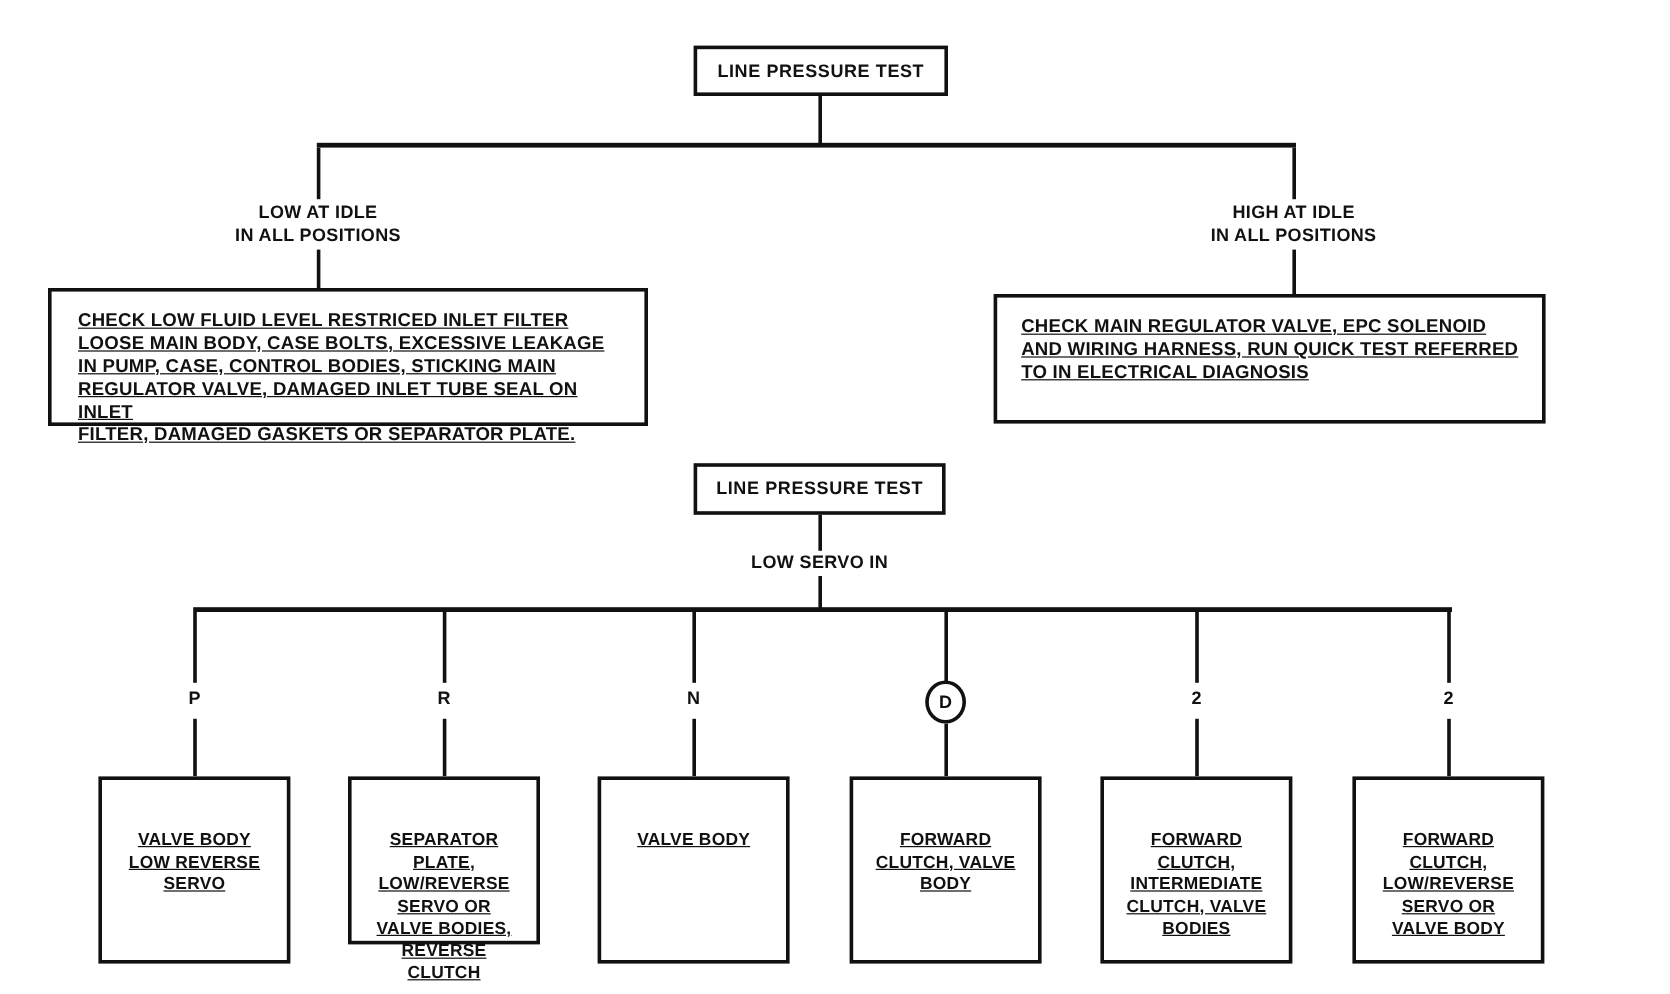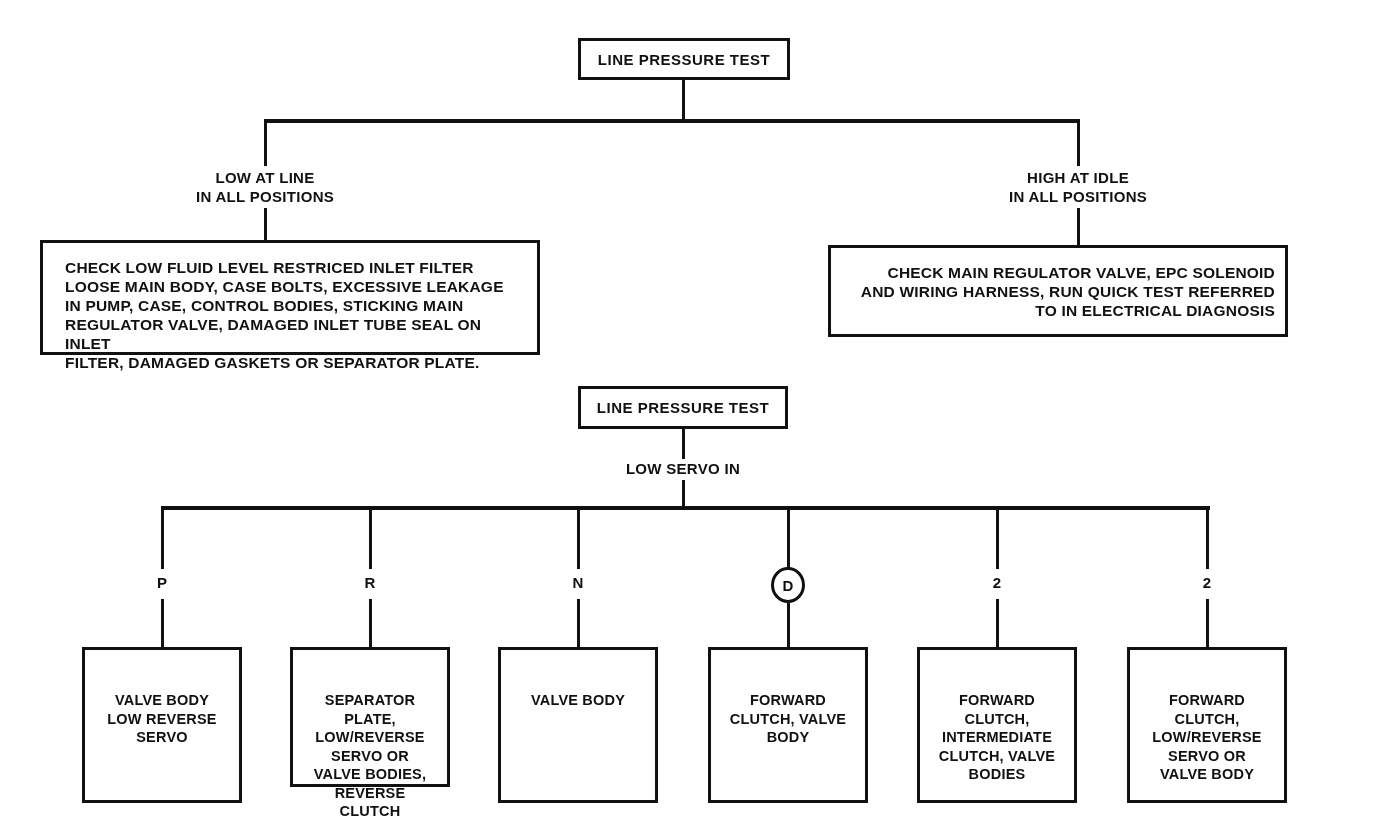--- a/index.html
+++ b/index.html
@@ -36,20 +36,21 @@
     letter-spacing: 0.3px;
     white-space: pre-line;
   }
   .result-text {
     display: block;
     font-weight: bold;
     font-size: 15.5px;
     line-height: 19px;
     letter-spacing: 0.2px;
     white-space: pre-line;
+    text-decoration: underline;
   }
   .big-result { padding: 15px 10px 10px 22px; text-align: left; }
   .small-box { text-align: center; padding-top: 13px; }
   .small-box .result-text { font-size: 14.5px; line-height: 18.5px; margin-top: 28px; }
   .gear {
     position: absolute;
     width: 40px;
     text-align: center;
     font-weight: bold;
     font-size: 15px;
@@ -76,36 +77,36 @@
 
   <div class="box root-box" style="left:578px; top:38px; width:212px; height:42px;">
     <span>LINE PRESSURE TEST</span>
   </div>
 
   <div class="vline" style="left:682px; top:80px; width:3px; height:42px;"></div>
 
   <div class="hline" style="left:264px; top:119px; width:816px; height:4px;"></div>
 
   <div class="vline" style="left:264px; top:123px; width:3px; height:43px;"></div>
-  <div class="cond" style="left:155px; top:168px; width:220px;">LOW AT LINE
+  <div class="cond" style="left:155px; top:168px; width:220px;">LOW AT IDLE
 IN ALL POSITIONS</div>
   <div class="vline" style="left:264px; top:208px; width:3px; height:32px;"></div>
   <div class="box big-result" style="left:40px; top:240px; width:500px; height:115px;">
     <span class="result-text">CHECK LOW FLUID LEVEL RESTRICED INLET FILTER
 LOOSE MAIN BODY, CASE BOLTS, EXCESSIVE LEAKAGE
 IN PUMP, CASE, CONTROL BODIES, STICKING MAIN
 REGULATOR VALVE, DAMAGED INLET TUBE SEAL ON INLET
 FILTER, DAMAGED GASKETS OR SEPARATOR PLATE.</span>
   </div>
 
   <div class="vline" style="left:1077px; top:123px; width:3px; height:43px;"></div>
   <div class="cond" style="left:968px; top:168px; width:220px;">HIGH AT IDLE
 IN ALL POSITIONS</div>
   <div class="vline" style="left:1077px; top:208px; width:3px; height:37px;"></div>
-  <div class="box big-result" style="left:828px; top:245px; width:460px; height:92px; padding-left:20px;text-align:right;">
+  <div class="box big-result" style="left:828px; top:245px; width:460px; height:108px; padding-left:20px;">
     <span class="result-text">CHECK MAIN REGULATOR VALVE, EPC SOLENOID
 AND WIRING HARNESS, RUN QUICK TEST REFERRED
 TO IN ELECTRICAL DIAGNOSIS</span>
   </div>
 
   <div class="box root-box" style="left:578px; top:386px; width:210px; height:43px;">
     <span>LINE PRESSURE TEST</span>
   </div>
 
   <div class="vline" style="left:682px; top:429px; width:3px; height:30px;"></div>

